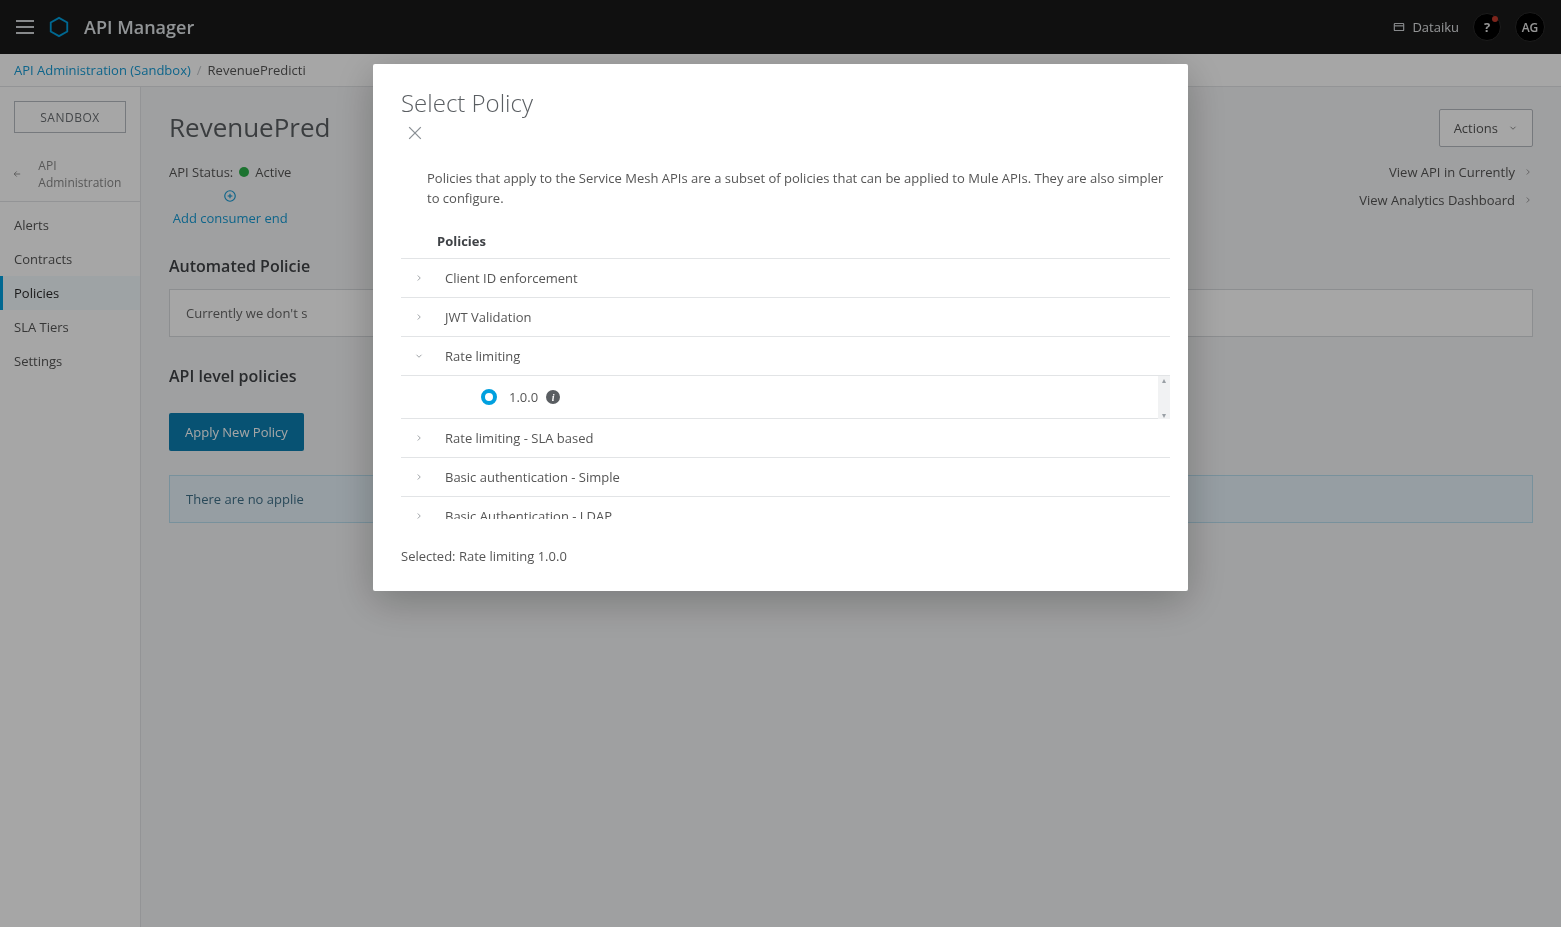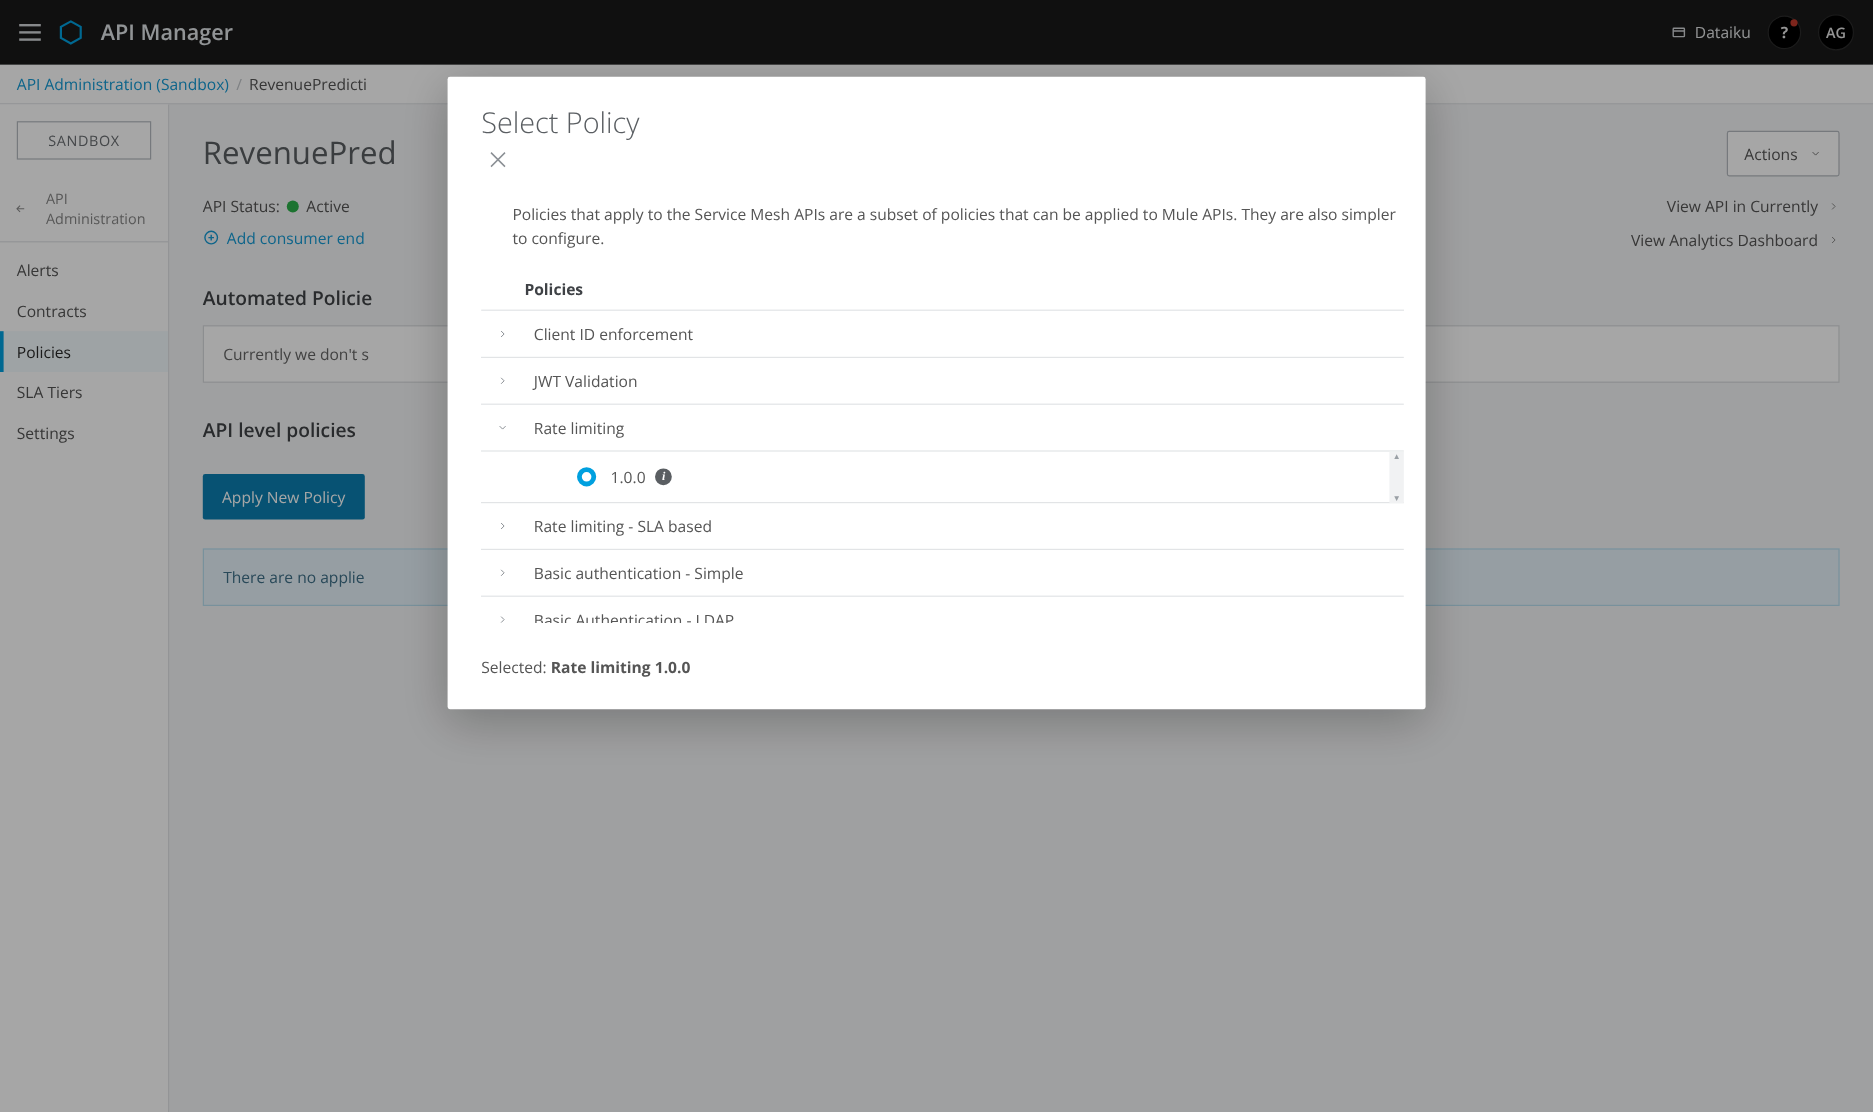--- a/index.html
+++ b/index.html
@@ -65,21 +65,21 @@
   .nav li.active{border-left:3px solid var(--accent);background:#f3fafd;color:#2a2a2a;padding-left:11px;}
 
   .main{flex:1;padding:22px 28px;overflow:auto;}
   .page-header{display:flex;justify-content:space-between;align-items:flex-start;}
   .page-title{font-size:26px;color:#5a5e62;font-weight:400;margin:0;}
   .actions-btn{border:1px solid #b6bbc0;background:#fff;height:38px;padding:0 14px;display:flex;align-items:center;gap:10px;color:#555;border-radius:2px;cursor:pointer;}
   .status-row{margin-top:16px;display:flex;justify-content:space-between;align-items:flex-start;}
   .status-left{display:flex;flex-direction:column;gap:8px;}
   .status-text{display:flex;align-items:center;gap:6px;color:#555;}
   .status-dot{width:10px;height:10px;border-radius:50%;background:var(--success);display:inline-block;}
-  .add-link{color:var(--link);display:flex;align-items:center;gap:6px;}
+  .add-link{color:var(--link);display:flex;align-items:center;gap:6px;flex-direction:column;}
   .add-link svg{width:14px;height:14px;}
   .right-links{display:flex;flex-direction:column;gap:10px;align-items:flex-end;}
   .right-links a{color:#555;display:flex;align-items:center;gap:8px;font-size:13px;}
   .right-links svg{width:10px;height:10px;}
 
   .section-h{font-size:16px;font-weight:600;color:#3f4246;margin-top:28px;margin-bottom:12px;}
   .panel{border:1px solid #d7dadd;background:#fff;padding:14px 16px;color:#666;}
   .apply-btn{margin-top:14px;height:38px;padding:0 16px;background:var(--btn-bg);color:#fff;border:none;font-size:13px;border-radius:2px;cursor:pointer;}
   .info-panel{margin-top:24px;border:1px solid #b9dff0;background:#e7f3fa;color:#3f7089;padding:14px 16px;}
 
@@ -95,21 +95,21 @@
   .policy-list{border-top:1px solid var(--line);max-height:260px;overflow-y:scroll;}
   .policy-row{display:flex;align-items:center;height:38px;border-bottom:1px solid var(--line);padding-left:4px;cursor:pointer;}
   .policy-row .chev{width:28px;display:flex;justify-content:center;color:#8a8f94;}
   .policy-row .name{color:#555;font-size:13px;padding-left:12px;}
   .version-row{display:flex;align-items:center;height:42px;border-bottom:1px solid var(--line);padding-left:80px;}
   .radio{width:16px;height:16px;border-radius:50%;border:4px solid var(--accent);background:#fff;box-sizing:border-box;}
   .version-label{margin-left:12px;color:#555;}
   .info-i{margin-left:8px;width:14px;height:14px;border-radius:50%;background:#5a5e62;color:#fff;display:inline-flex;align-items:center;justify-content:center;font-size:10px;font-weight:700;font-style:italic;font-family:serif;}
   .modal-footer{padding:20px 18px 26px 28px;display:flex;justify-content:space-between;align-items:center;border-top:none;}
   .selected-text{color:#555;font-size:13px;}
-  .selected-text b{font-weight:700;}
+  .selected-text b{font-weight:400;}
   .footer-btns{display:flex;gap:10px;}
   .btn-secondary{height:36px;padding:0 18px;background:#fff;border:1px solid #c8ccd0;color:#555;border-radius:2px;cursor:pointer;}
   .btn-primary{height:36px;padding:0 16px;background:var(--accent);color:#fff;border:none;border-radius:2px;cursor:pointer;}
 
   a{text-decoration:none;}
   button{font-family:inherit;font-size:13px;}
 
   
   .policy-list::-webkit-scrollbar{width:12px;}
   .policy-list::-webkit-scrollbar-track{background:#f1f2f3;}

